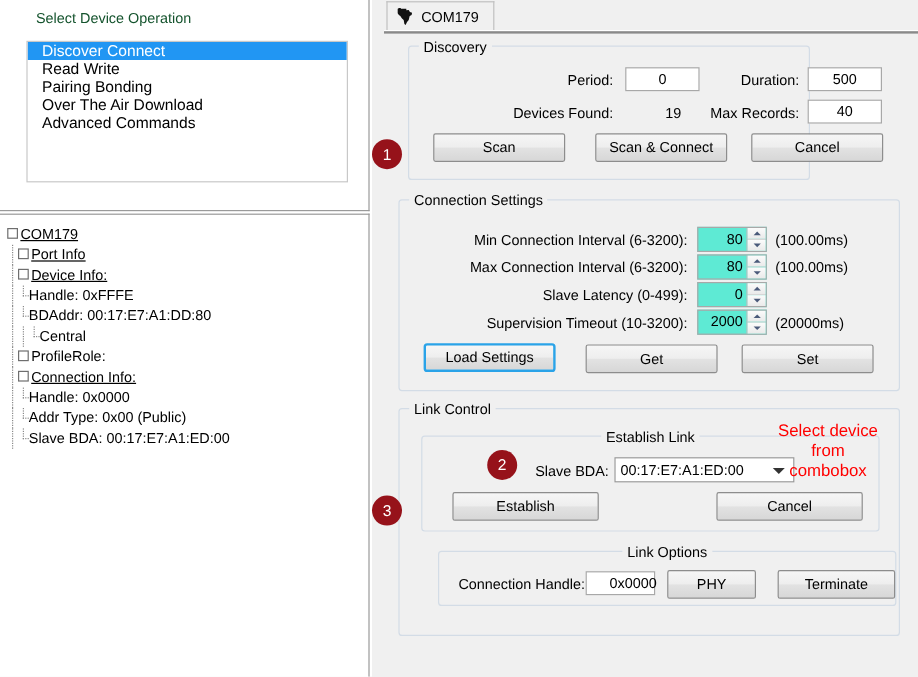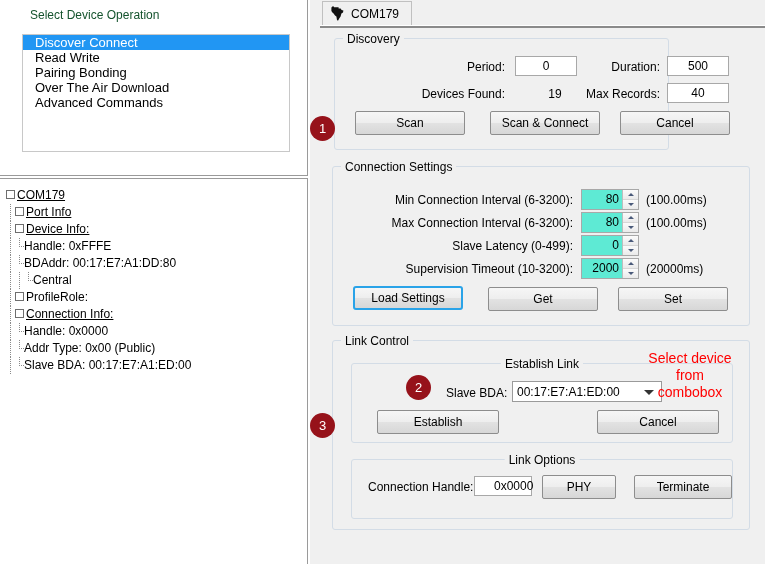--- a/index.html
+++ b/index.html
@@ -382,21 +382,21 @@
                      L8.0 14.0 L7.4 10.6 L6.0 9.4 L4.6 7.4 L3.4 6.6
                      L2.4 5.0 Z" fill="#111111"></path>
             <path d="M3.0 0.6 L5.0 0.6 L5.0 2.0 L3.0 2.0 Z" fill="#111111"></path>
           </svg>
         </span>
         <span>COM179</span>
       </div>
       <div id="tabstrip-line"></div>
     </div>
 
-    <div class="groupbox" style="left:14px; top:38px; width:335px; height:112px;">
+    <div class="groupbox" style="left:20px; top:38px; width:335px; height:112px;">
       <div class="gb-legend left">Discovery</div>
 
       <div class="lbl right" style="left:60px; top:21px; width:110px;">Period:</div>
       <div class="txtbox" style="left:180px; top:17px; width:62px;">0</div>
 
       <div class="lbl right" style="left:215px; top:21px; width:110px;">Duration:</div>
       <div class="txtbox" style="left:332px; top:17px; width:62px;">500</div>
 
       <div class="lbl right" style="left:20px; top:48px; width:150px;">Devices Found:</div>
       <div class="lbl" style="left:200px; top:48px; width:40px; text-align:center;">19</div>
@@ -481,21 +481,21 @@
         <div class="lbl" style="left:94px; top:22px;">Slave BDA:</div>
         <div class="combo" style="left:160px; top:17px; width:150px;">
           <span>00:17:E7:A1:ED:00</span>
           <span class="combo-arrow"></span>
         </div>
 
         <div class="btn" style="left:25px; top:46px; width:122px;">Establish</div>
         <div class="btn" style="left:245px; top:46px; width:122px;">Cancel</div>
       </div>
 
-      <div class="groupbox" style="left:18px; top:118px; width:382px; height:60px;">
+      <div class="groupbox" style="left:32px; top:118px; width:382px; height:46px;">
         <div class="gb-legend center">Link Options</div>
 
         <div class="lbl" style="left:16px; top:20px;">Connection Handle:</div>
         <div class="txtbox" style="left:122px; top:16px; width:58px;padding-left:19px;">0x0000</div>
         <div class="btn" style="left:190px; top:15px; width:74px;">PHY</div>
         <div class="btn" style="left:282px; top:15px; width:98px;">Terminate</div>
       </div>
     </div>
 
     <div id="annotation" style="left:295px; top:350px; width:150px;">Select device

